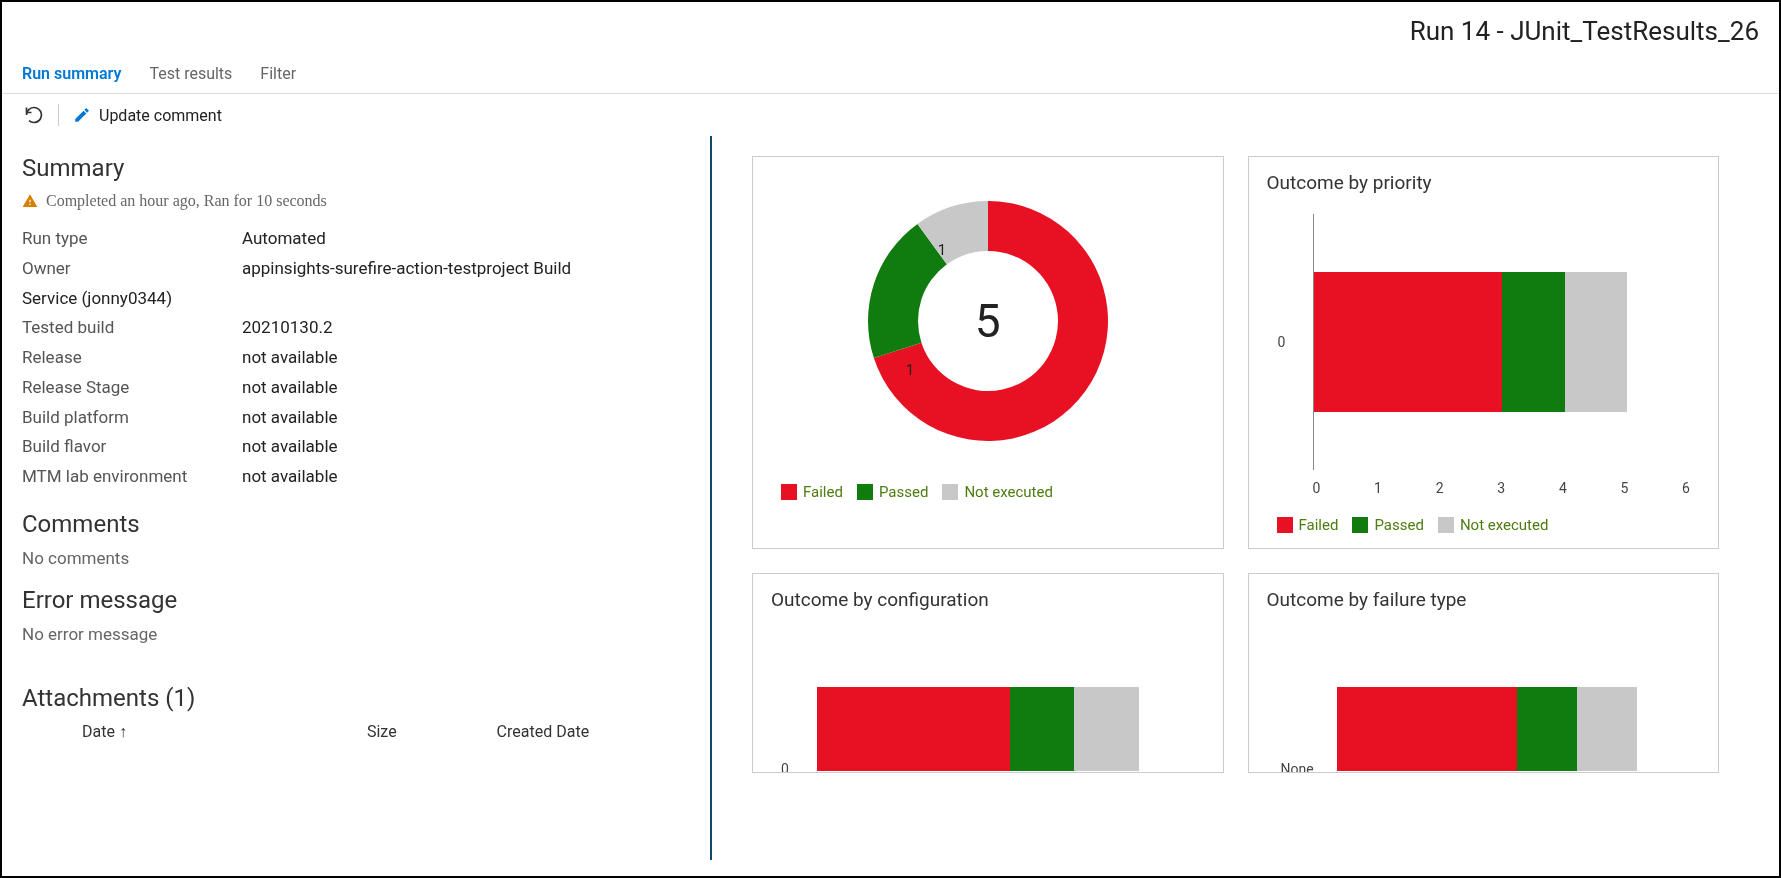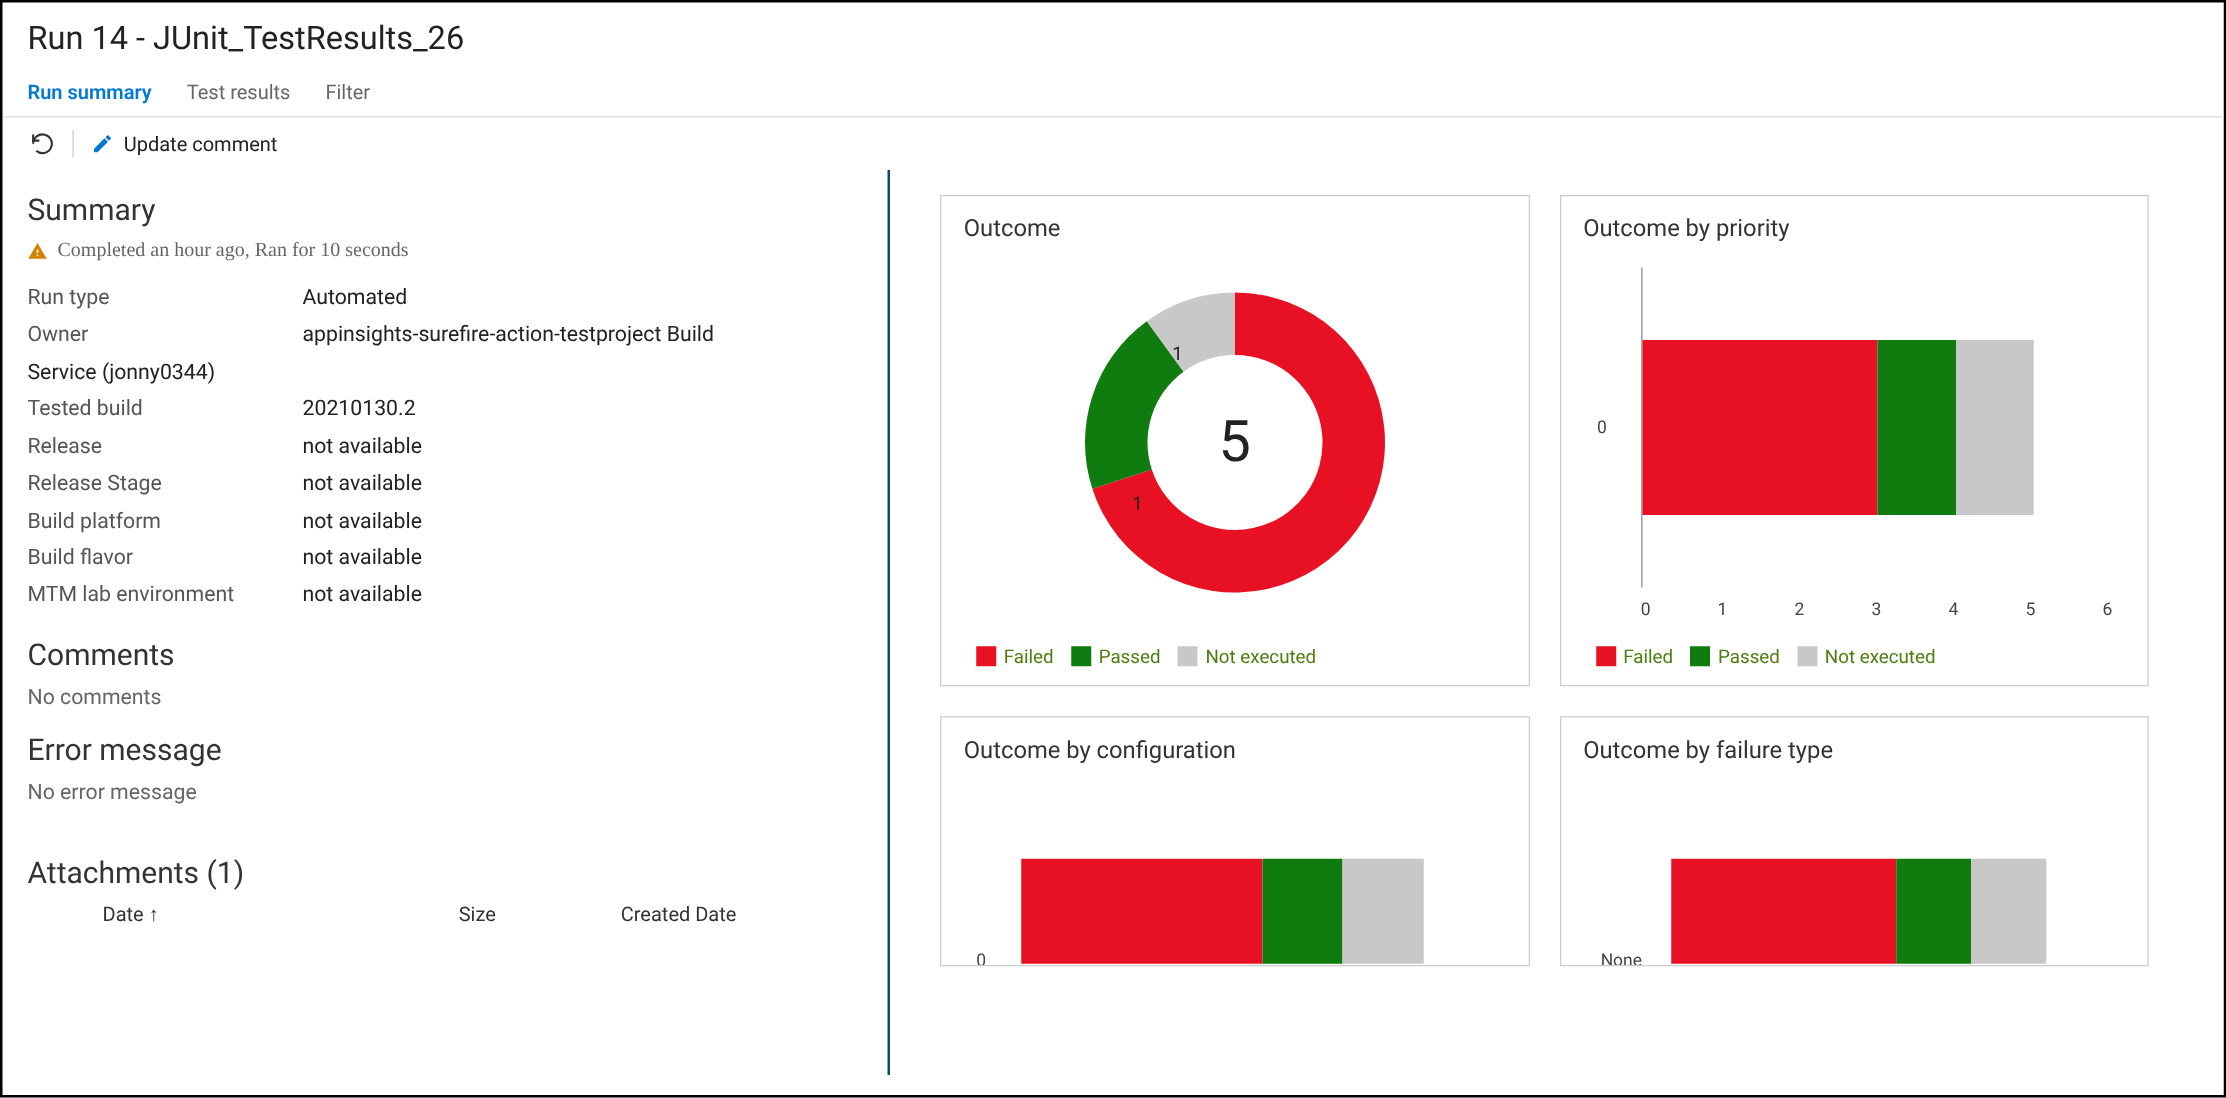--- a/index.html
+++ b/index.html
@@ -8,20 +8,21 @@
     font-size: 14px;
     color: #333;
     background: #fff;
     border: 2px solid #000;
     width: 1781px;
     height: 878px;
     overflow: hidden;
   }
   .header {
     padding: 14px 20px 8px 20px;
+    text-align: right;
   }
   .title {
     font-size: 26px;
     font-weight: 400;
     color: #222;
   }
   .tabs {
     display: flex;
     gap: 28px;
     padding: 10px 20px 10px 20px;
@@ -244,21 +245,20 @@
     </div>
     <div class="hscroll">
         <div class="hscroll-inner"></div>
       </div>
   </div>
 
   <div class="right-pane">
     <div class="card-grid">
 
       <div class="card">
-        <div class="card-title">Outcome</div>
         <div class="donut-wrap">
           <svg width="360" height="300" viewBox="0 0 360 300">
             <g transform="translate(180,150)">
 
               <path d="M 0 -120 A 120 120 0 1 1 -114.13 37.08 L -66.57 21.63 A 70 70 0 1 0 0 -70 Z" fill="#e81123"></path>
 
               <path d="M -114.13 37.08 A 120 120 0 0 1 -70.53 -97.08 L -41.14 -56.63 A 70 70 0 0 0 -66.57 21.63 Z" fill="#107c10"></path>
 
               <path d="M -70.53 -97.08 A 120 120 0 0 1 0 -120 L 0 -70 A 70 70 0 0 0 -41.14 -56.63 Z" fill="#c8c8c8"></path>
             </g>

